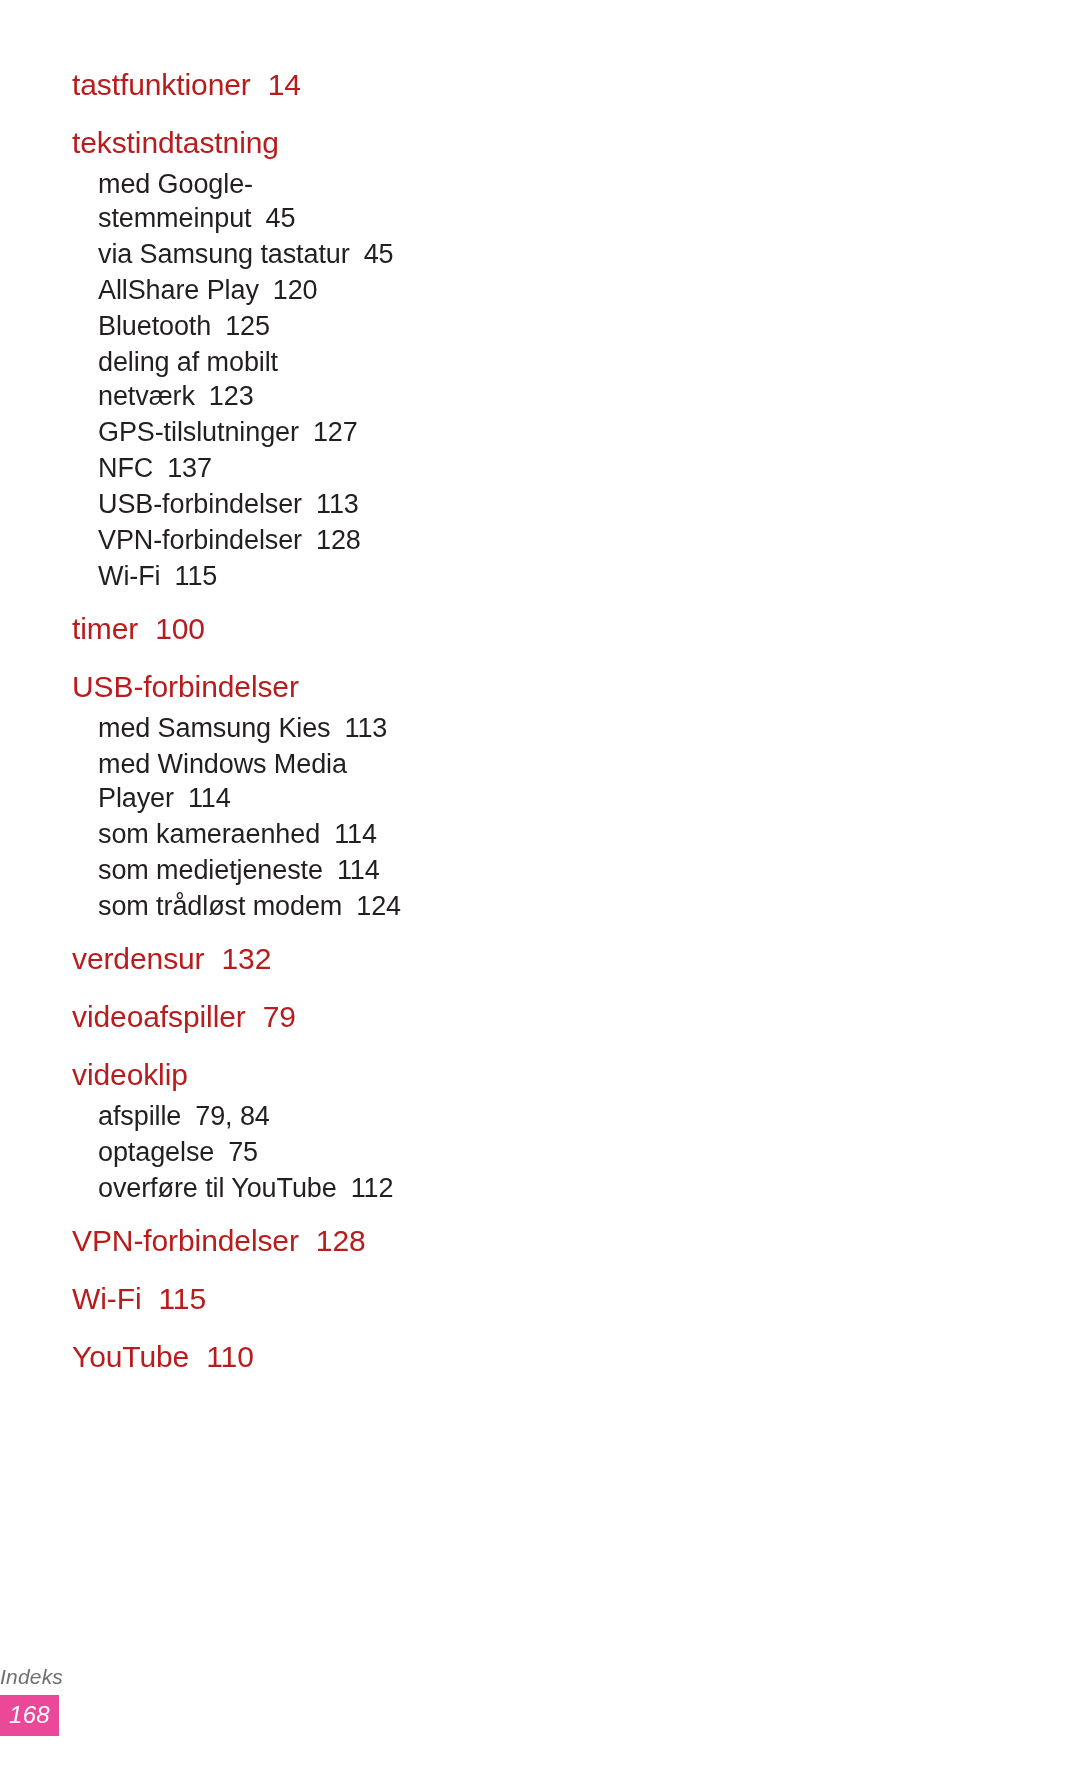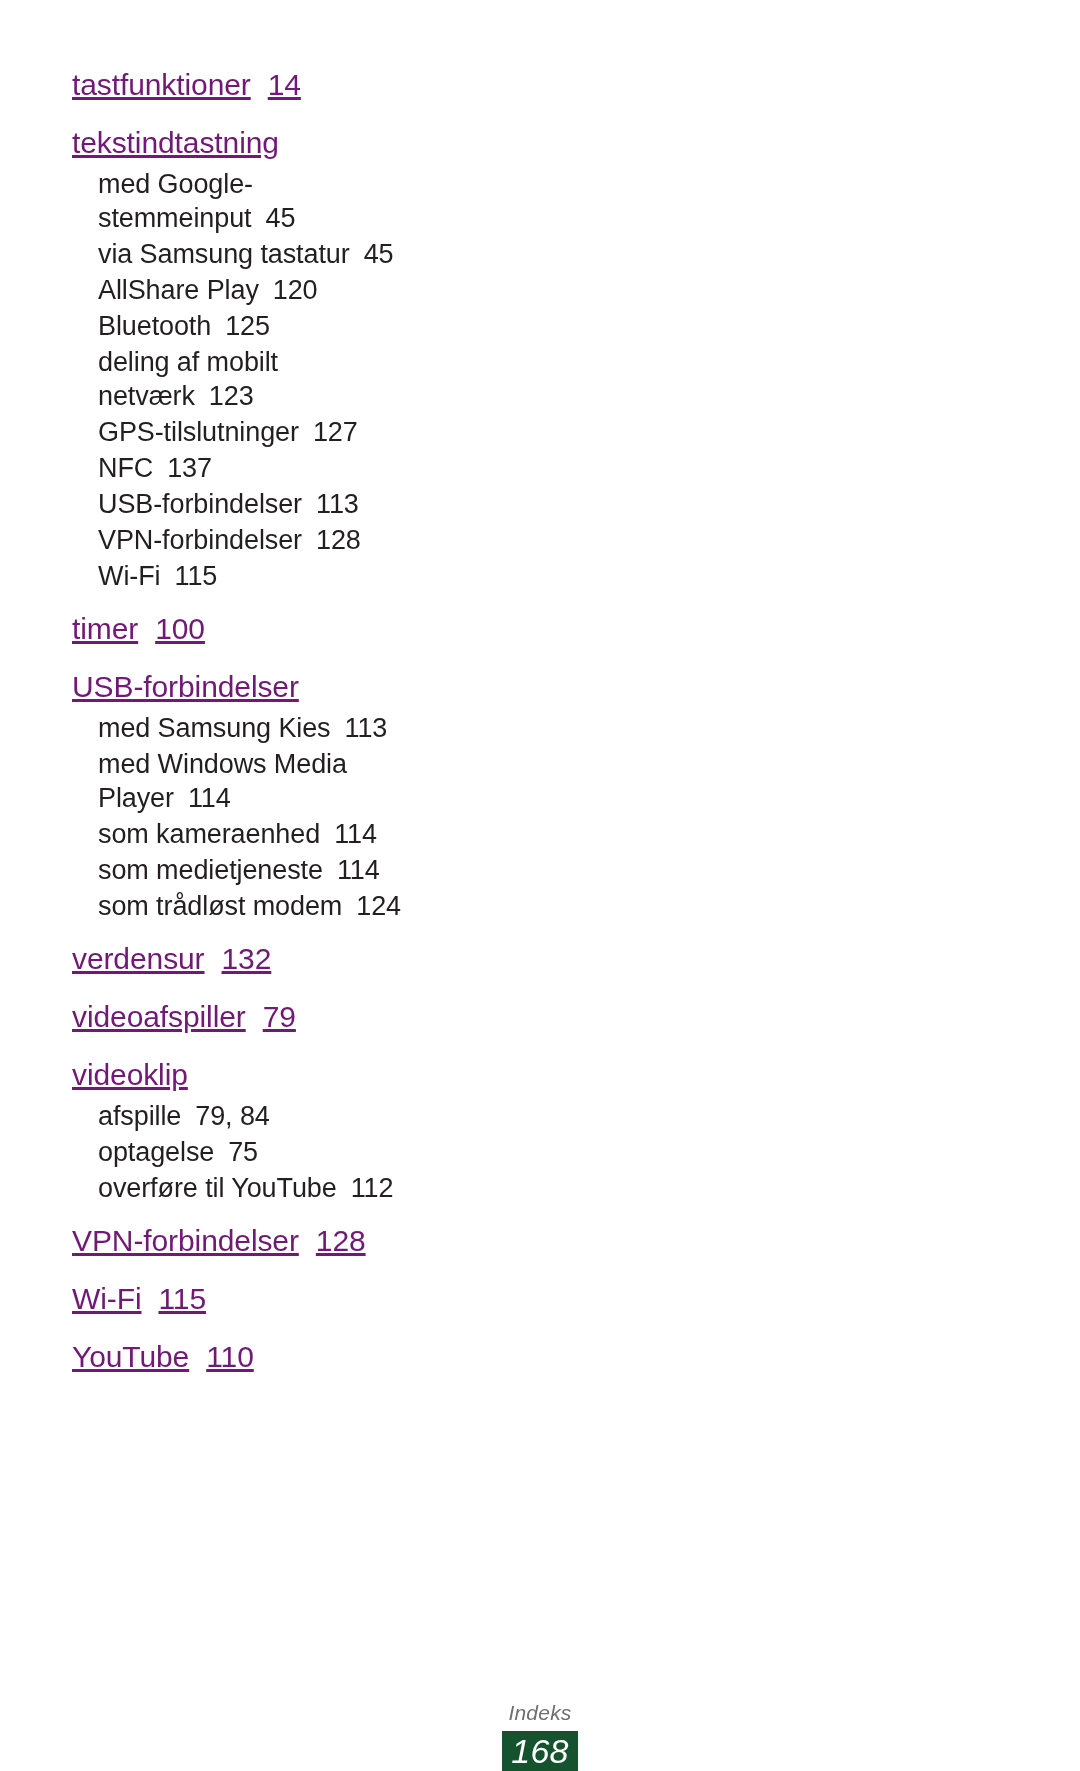--- a/index.html
+++ b/index.html
@@ -33,26 +33,25 @@
   }
 
   .entry {
     display: block;
     margin: 0;
     padding: 0;
   }
 
   
   .entry.main {
-    color: #701a75;
+    color: #b91c1c;
     font-size: 30px;
     line-height: 46px;
     letter-spacing: -0.1px;
     margin-top: 12px;
-    text-decoration: underline;
   }
   .entry.main:first-child {
     margin-top: 0;
   }
 
   
   .entry.sub {
     color: #231f20;
     font-size: 27px;
     line-height: 36px;
@@ -73,42 +72,42 @@
   }
 
   
   .sep-s { display: inline-block; width: 14px; }
   .sep-m { display: inline-block; width: 17px; }
 
   
   #footer {
     position: absolute;
     left: 0;
-    top: 1700px;
+    top: 1664px;
     width: 1080px;
-    text-align: center;
+    text-align: left;
   }
   #footer-label {
     font-family: "Liberation Sans", sans-serif;
     font-style: italic;
     font-size: 21px;
     color: #6f6f6f;
     letter-spacing: 0.2px;
     line-height: 26px;
   }
   #footer-page-wrap {
     margin-top: 5px;
     line-height: 0;
   }
   #footer-page {
     display: inline-block;
-    background: #14532d;
+    background: #ec4899;
     color: #ffffff;
     font-style: italic;
-    font-size: 34px;
+    font-size: 24px;
     line-height: 34px;
     padding: 3px 9px 4px 9px;
     letter-spacing: 0.3px;
   }
 </style>
 </head>
 <body>
 
 <div id="page">
 

